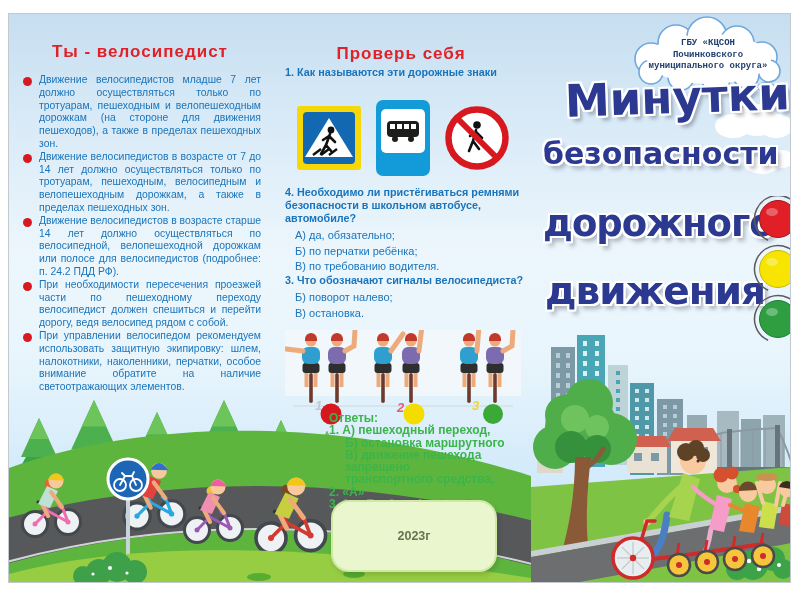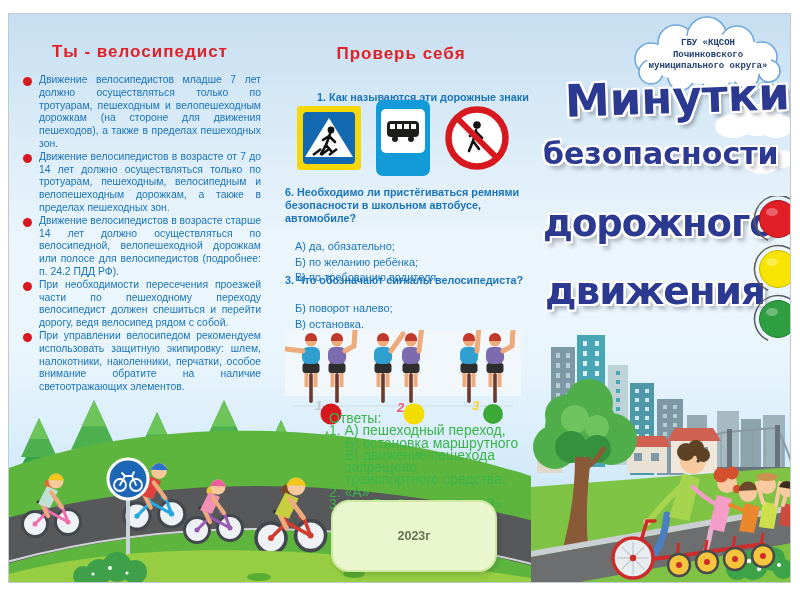--- a/index.html
+++ b/index.html
@@ -20,31 +20,31 @@
   .p-left .section-title { top:28px; }
   .p-mid  .section-title { top:30px; }
 
   .bullets { position:absolute; left:14px; top:60px; width:238px; display:flex; flex-direction:column; }
   .bullet { display:flex; gap:7px; }
   .bdot { width:9px; height:9px; border-radius:50%; background:#d71a21; margin-top:3px; flex:none; }
   .btxt { color:#1a74bb; font-size:10.4px; line-height:12.8px; text-align:justify; }
 
   .q { position:absolute; left:14px; width:240px; color:#1a74bb; }
   .q-title { font-weight:bold; font-size:10.8px; line-height:13px; }
-  .q-opts { margin-top:14px; padding-left:10px; font-size:11px; line-height:15.5px; }
-  #q1 { top:77px;margin-left:32px; }
+  .q-opts { margin-top:3px; padding-left:10px; font-size:11px; line-height:15.5px; }
+  #q1 { top:52px; }
   #q2 { top:172px; }
   #q3 { top:260px; }
   .signs-row { position:absolute; left:16px; top:84px; width:232px; height:80px;
     display:flex; align-items:center; justify-content:center; gap:15px; }
 
   .figure-svg { position:absolute; left:14px; top:316px; }
 
   .answers { position:absolute; left:58px; top:398px; width:200px; color:#3bb54a;
-    font-size:14px; line-height:12.3px; font-weight:normal; }
+    font-size:12px; line-height:12.3px; font-weight:bold; }
   .answers .ind { padding-left:16px; }
 
   .year-box { position:absolute; left:60px; top:486px; width:166px; height:72px;
     background:#eaf6cd; border:2px solid #cde9a2; border-radius:18px;
     display:flex; align-items:center; justify-content:center;
     font-weight:bold; font-size:12.5px; color:#6a7252;
     box-shadow:2px 3px 5px rgba(0,0,0,.13); }
 
   .org-cloud-svg { position:absolute; left:90px; top:0px; }
   .org-text { position:absolute; left:98px; top:24px; width:158px; text-align:center;
@@ -207,24 +207,24 @@
         <circle cx="32" cy="32" r="28.5" fill="#ffffff" stroke="#d7191f" stroke-width="6.5"></circle>
         <circle cx="32" cy="19" r="3.8" fill="#111"></circle>
         <g stroke="#111" stroke-width="2.6" stroke-linecap="round">
           <path d="M31,24 L28,35 M28,35 L24,45 M28,35 L34,43 M31,26 L37,32 M31,26 L25,30"></path>
         </g>
         <path d="M13,13 L51,51" stroke="#d7191f" stroke-width="6"></path>
       </svg>
     </div>
 
     <div class="q" id="q2">
-      <div class="q-title">6. Необходимо ли пристёгиваться ремнями безопасности в школьном автобусе, автомобиле?</div>
+      <div class="q-title">4. Необходимо ли пристёгиваться ремнями безопасности в школьном автобусе, автомобиле?</div>
       <div class="q-opts">
         <div>А) да, обязательно;</div>
-        <div>Б) по желанию ребёнка;</div>
+        <div>Б) по перчатки ребёнка;</div>
         <div>В) по требованию водителя.</div>
       </div>
     </div>
 
     <div class="q" id="q3">
       <div class="q-title">3. Что обозначают сигналы велосипедиста?</div>
       <div class="q-opts">
         <div>Б) поворот налево;</div>
         <div>В) остановка.</div>
       </div>

